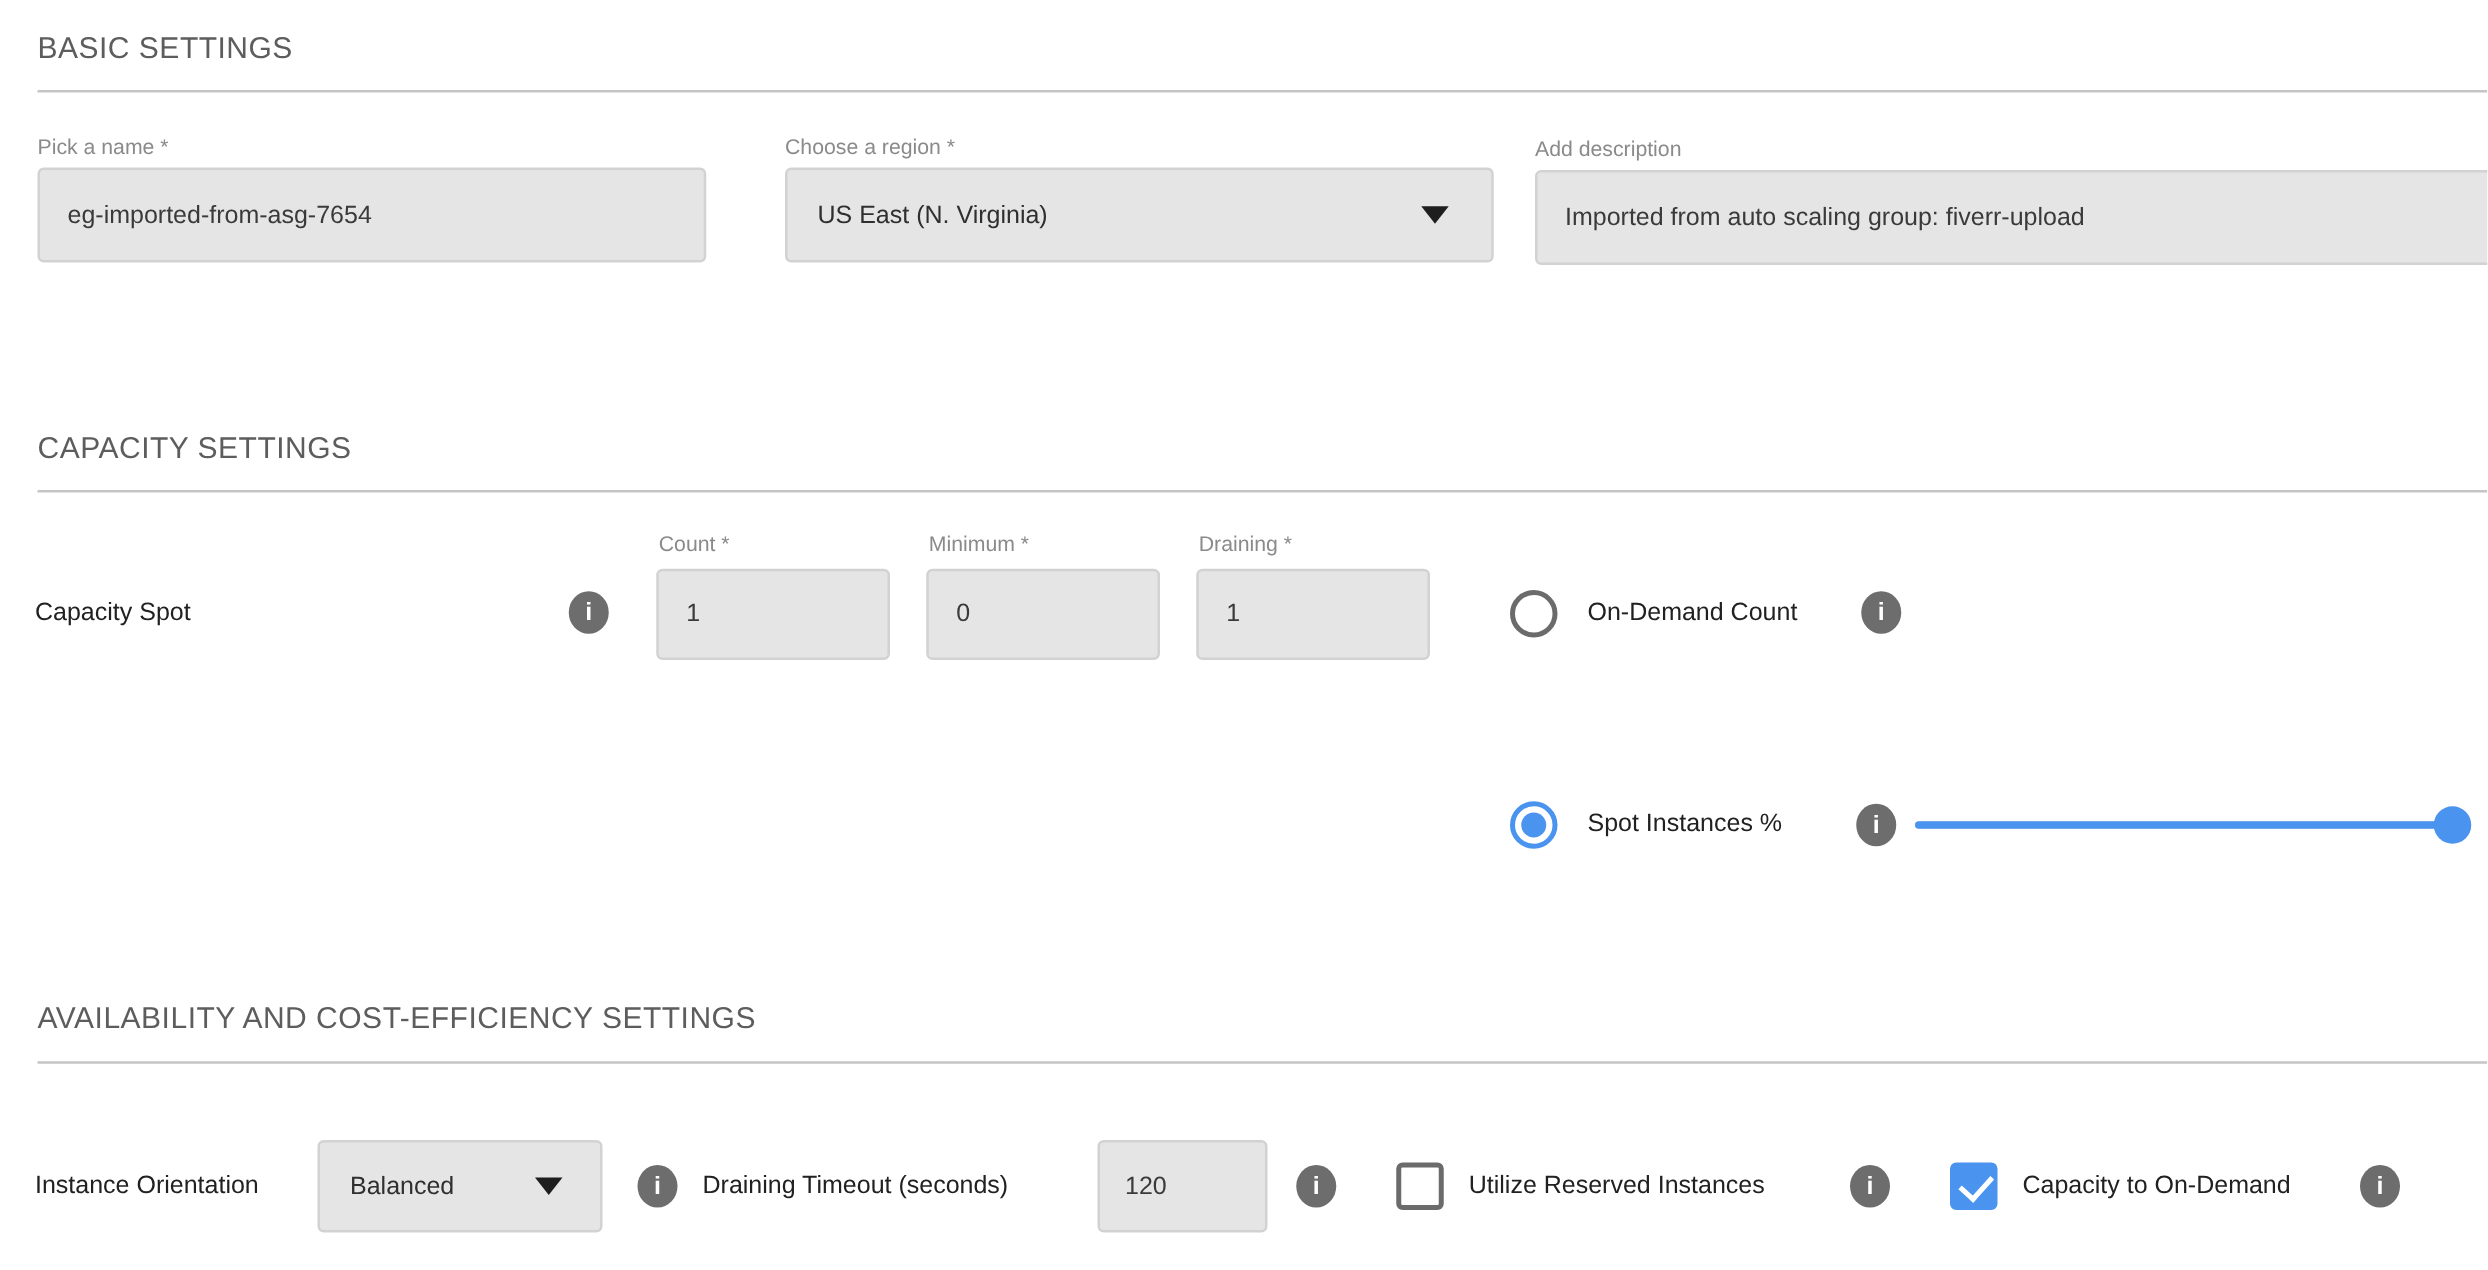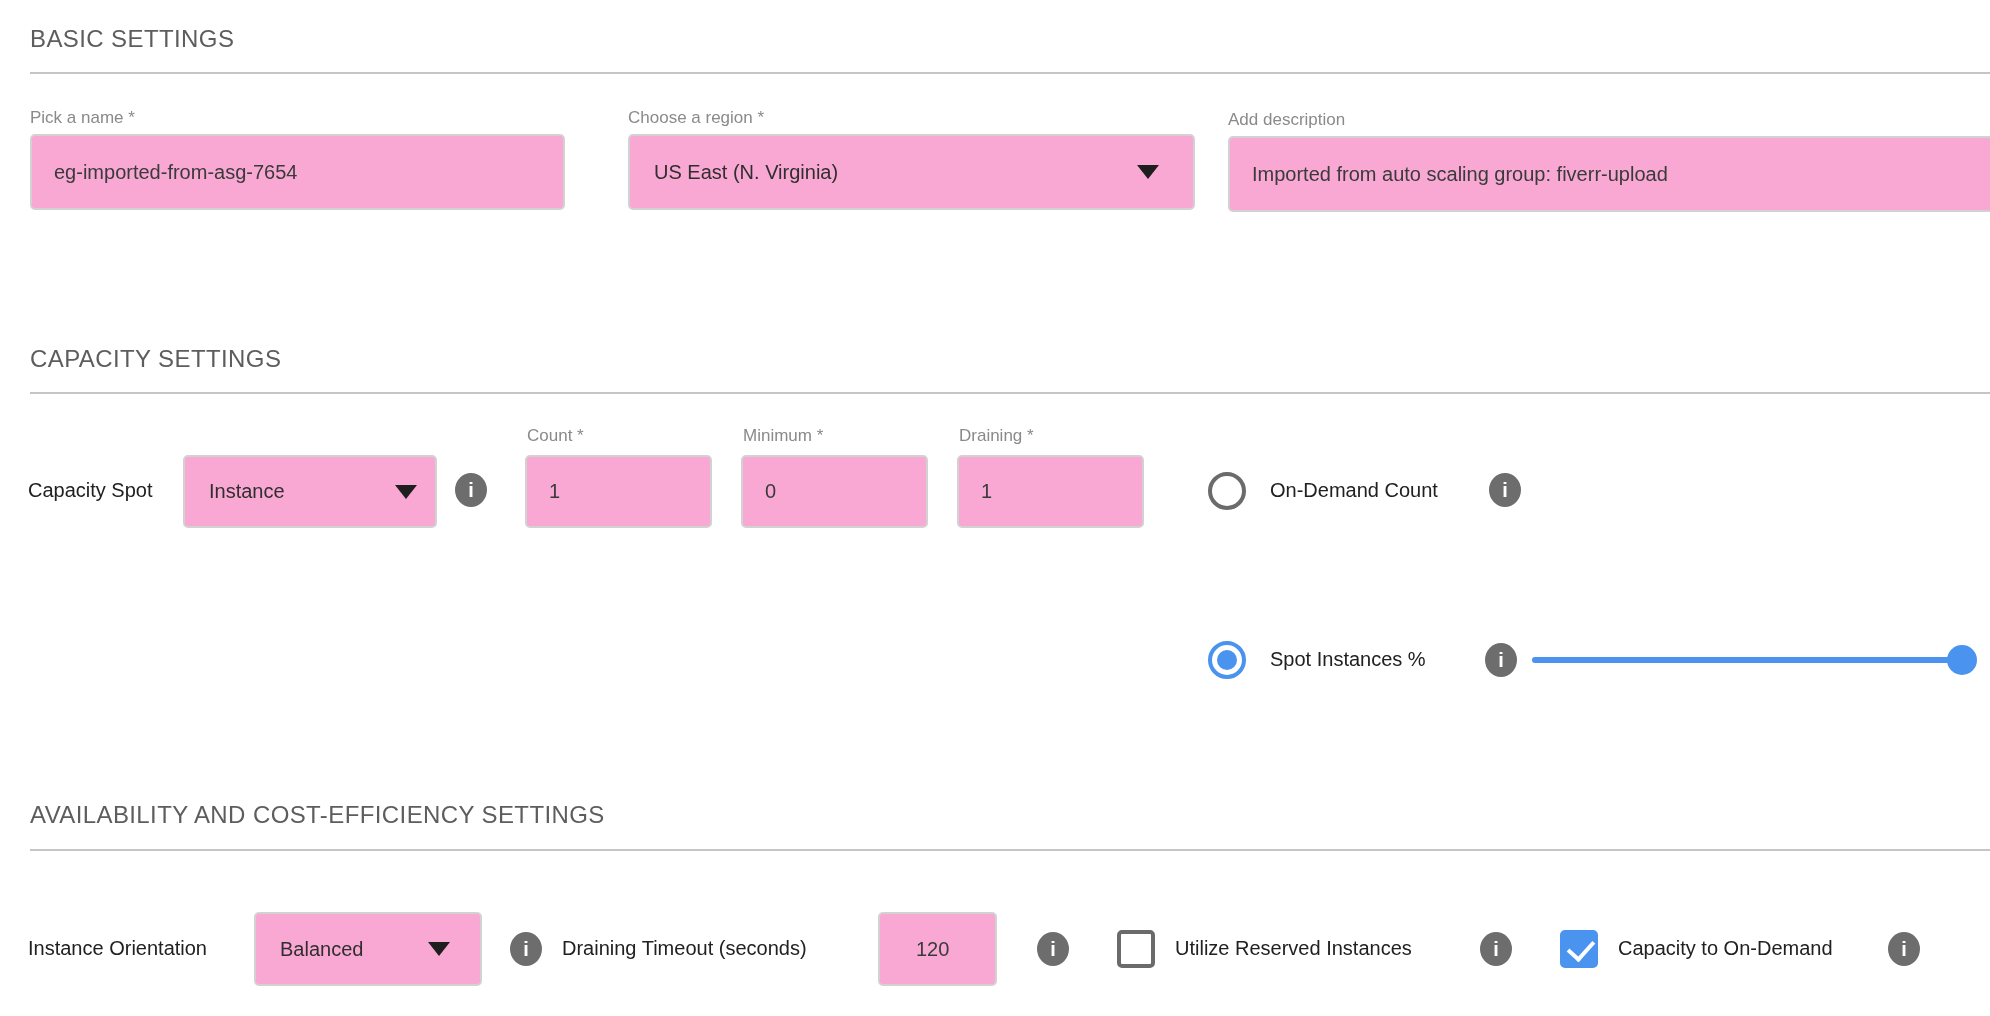--- a/index.html
+++ b/index.html
@@ -3,21 +3,21 @@
 <meta charset="utf-8">
 <style>
   html,body{margin:0;padding:0;background:#fff;}
   .page{position:relative;width:1990px;height:1016px;background:#ffffff;overflow:hidden;
         font-family:"Liberation Sans",sans-serif;}
   .sec-title{position:absolute;left:30px;font-size:24px;line-height:26px;color:#5d5d5d;
              font-weight:400;letter-spacing:.4px;white-space:nowrap;}
   .divider{position:absolute;left:30px;right:0;height:2px;background:#c5c5c5;}
   .flabel{position:absolute;font-size:17px;color:#8a8a8a;white-space:nowrap;}
   .rowlabel{position:absolute;font-size:20px;color:#212121;white-space:nowrap;}
-  .box{position:absolute;border:2px solid #d2d2d2;border-radius:5px;background:#f9a8d4;
+  .box{position:absolute;border:2px solid #d2d2d2;border-radius:5px;background:#e5e5e5;
        box-sizing:border-box;display:flex;align-items:center;}
   input.box{padding:0 8px 0 22px;font-size:20px;color:#3a3a3a;outline:none;font-family:inherit;}
   .dropdown{padding-left:24px;font-size:20px;color:#2f2f2f;justify-content:space-between;cursor:pointer;}
   .caret{width:0;height:0;border-left:11px solid transparent;border-right:11px solid transparent;
          border-top:14px solid #1e1e1e;flex:none;}
   .info{position:absolute;width:32px;height:34px;border-radius:50%;background:#6d6d6d;color:#fff;
         display:flex;align-items:center;justify-content:center;font-size:20px;font-weight:bold;
         cursor:pointer;user-select:none;}
   .radio{position:absolute;width:38px;height:38px;border:4px solid #6b6b6b;border-radius:50%;
          box-sizing:border-box;background:#fff;cursor:pointer;}
@@ -48,21 +48,21 @@
   #l-min{left:743px;top:426px;}   #in-min{left:741px;top:455px;width:187px;height:73px;}
   #l-max{left:959px;top:426px;}   #in-max{left:957px;top:455px;width:187px;height:73px;}
   #radio-od{left:1208px;top:472px;} #l-od{left:1270px;top:479px;} #info-od{left:1489px;top:473px;}
   #radio-spot{left:1208px;top:641px;} #l-spot{left:1270px;top:648px;} #info-spot{left:1485px;top:643px;}
   
   #h3{top:802px;} #d3{top:849px;}
   #l-cluster{left:28px;top:937px;}
   #dd-cluster{left:254px;top:912px;width:228px;height:74px;padding-right:30px;}
   #info-cluster{left:510px;top:932px;}
   #l-drain{left:562px;top:937px;}
-  #in-drain{left:878px;top:912px;width:119px;height:74px;padding-left:36px;}
+  #in-drain{left:878px;top:912px;width:136px;height:74px;padding-left:20px;}
   #info-drain{left:1037px;top:932px;}
   #cb-ri{left:1117px;top:930px;} #l-ri{left:1175px;top:937px;} #info-ri{left:1480px;top:932px;}
   #cb-fb{left:1560px;top:930px;} #l-fb{left:1618px;top:937px;} #info-fb{left:1888px;top:932px;}
 </style>
 </head>
 <body>
 
 <div class="page">
 
   <div class="sec-title" id="h1">BASIC SETTINGS</div>
@@ -77,24 +77,20 @@
     <span class="caret"></span>
   </div>
 
   <div class="flabel" id="l-desc">Add description</div>
   <input class="box" id="in-desc" type="text" value="Imported from auto scaling group: fiverr-upload" style="">
 
   <div class="sec-title" id="h2">CAPACITY SETTINGS</div>
   <div class="divider" id="d2"></div>
 
   <div class="rowlabel" id="l-capunit">Capacity Spot</div>
-  <div class="box dropdown" id="dd-unit">
-    <span>Instance</span>
-    <span class="caret"></span>
-  </div>
   <div class="info" id="info-unit">i</div>
 
   <div class="flabel" id="l-target">Count *</div>
   <input class="box" id="in-target" type="text" value="1" style="">
 
   <div class="flabel" id="l-min">Minimum *</div>
   <input class="box" id="in-min" type="text" value="0" style="">
 
   <div class="flabel" id="l-max">Draining *</div>
   <input class="box" id="in-max" type="text" value="1" style="">

